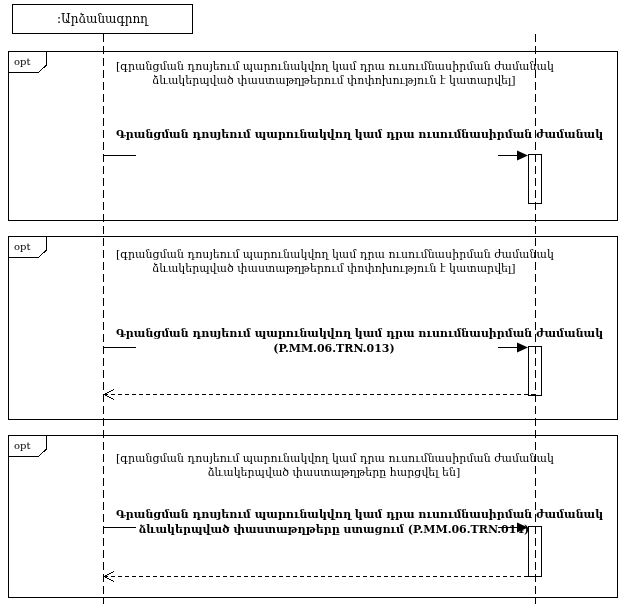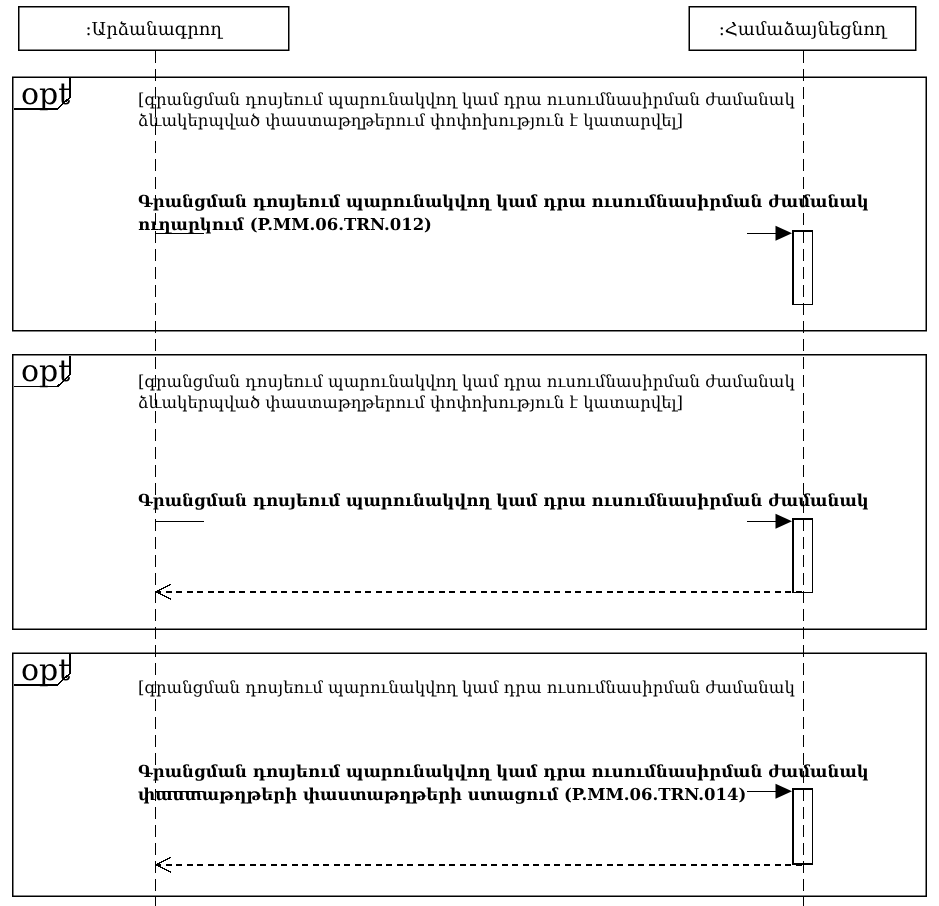--- a/index.html
+++ b/index.html
@@ -12,24 +12,24 @@
   .actor-box{
     position:absolute;border:1px solid #000;background:#fff;
     display:flex;align-items:center;justify-content:center;
     font-size:12px;z-index:3;box-sizing:border-box;
   }
   .frame{
     position:absolute;border:1px solid #000;background:transparent;
     box-sizing:border-box;z-index:2;
   }
   .opt-label{
-    position:absolute;z-index:4;font-size:20px;line-height:18px;text-align:right;
+    position:absolute;z-index:4;font-size:10px;line-height:18px;text-align:right;
   }
   .guard,.msg{
-    position:absolute;left:92px;width:436px;text-align:left;
+    position:absolute;left:116px;width:436px;text-align:center;
     z-index:3;font-size:11px;
   }
   .guard .tline{line-height:14px;white-space:nowrap;}
   .msg .tline{line-height:15px;white-space:nowrap;font-weight:bold;}
   svg line,svg polyline,svg rect{shape-rendering:crispEdges;}
 </style>
 </head>
 <body>
 
 <div id="canvas">
@@ -87,48 +87,46 @@
     <g>
       <line x1="534.5" y1="576.5" x2="104" y2="576.5" stroke-dasharray="4,3"></line>
       <line x1="104" y1="576.5" x2="114" y2="571.5"></line>
       <line x1="104" y1="576.5" x2="114" y2="581.5"></line>
     </g>
   </svg>
 
   <div class="actor-box" style="left:12px;top:4px;width:181px;height:30px;">
     <span>:Արձանագրող</span>
   </div>
-  <div class="actor-box" style="left:459px;top:4px;width:152px;height:30px;">
-    <span>:Համաձայնեցնող</span>
-  </div>
 
   <div class="frame" style="left:8px;top:51px;width:610px;height:170px;"></div>
   <div class="opt-label" style="left:14px;top:53px;">opt</div>
   <div class="guard" style="top:60px;">
     <div class="tline">[գրանցման դոսյեում պարունակվող կամ դրա ուսումնասիրման ժամանակ</div>
     <div class="tline">ձևակերպված փաստաթղթերում փոփոխություն է կատարվել]</div>
   </div>
   <div class="msg" style="top:127px;">
     <div class="tline">Գրանցման դոսյեում պարունակվող կամ դրա ուսումնասիրման ժամանակ</div>
-    <div class="tline">ուղարկում (P.MM.06.TRN.012)</div>
   </div>
 
   <div class="frame" style="left:8px;top:236px;width:610px;height:184px;"></div>
   <div class="opt-label" style="left:14px;top:238px;">opt</div>
   <div class="guard" style="top:248px;">
     <div class="tline">[գրանցման դոսյեում պարունակվող կամ դրա ուսումնասիրման ժամանակ</div>
     <div class="tline">ձևակերպված փաստաթղթերում փոփոխություն է կատարվել]</div>
   </div>
   <div class="msg" style="top:326px;">
     <div class="tline">Գրանցման դոսյեում պարունակվող կամ դրա ուսումնասիրման ժամանակ</div>
+    <div class="tline">(P.MM.06.TRN.013)</div>
   </div>
 
   <div class="frame" style="left:8px;top:435px;width:610px;height:163px;"></div>
   <div class="opt-label" style="left:14px;top:437px;">opt</div>
   <div class="guard" style="top:452px;">
     <div class="tline">[գրանցման դոսյեում պարունակվող կամ դրա ուսումնասիրման ժամանակ</div>
+    <div class="tline">ձևակերպված փաստաթղթերը հարցվել են]</div>
   </div>
   <div class="msg" style="top:507px;">
     <div class="tline">Գրանցման դոսյեում պարունակվող կամ դրա ուսումնասիրման ժամանակ</div>
-    <div class="tline">փաստաթղթերի փաստաթղթերի ստացում (P.MM.06.TRN.014)</div>
+    <div class="tline">ձևակերպված փաստաթղթերը ստացում (P.MM.06.TRN.014)</div>
   </div>
 
 </div>
 
 </body></html>

